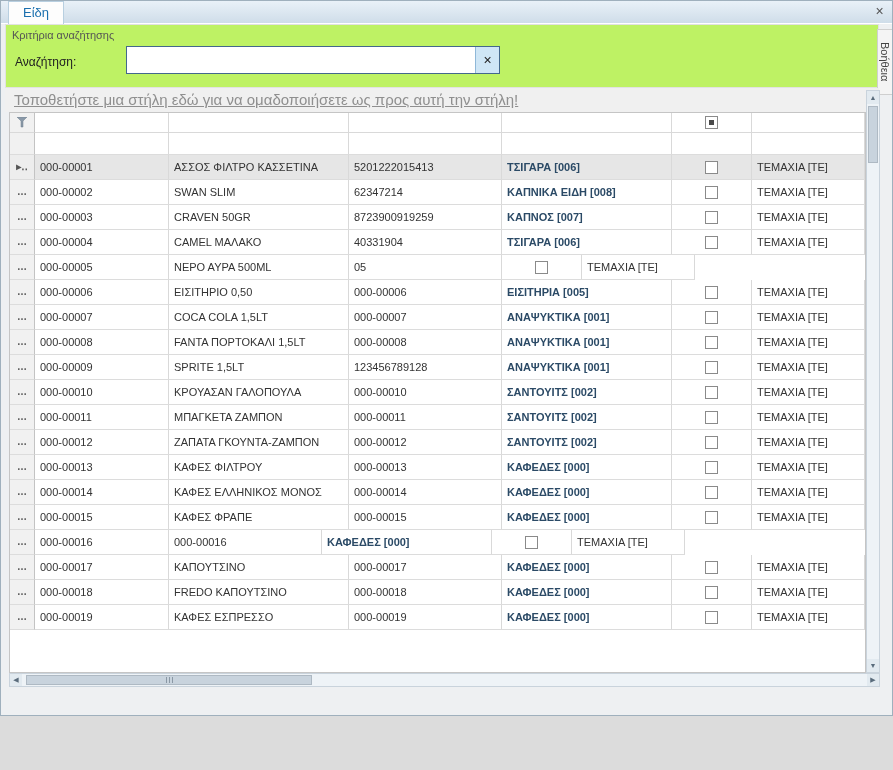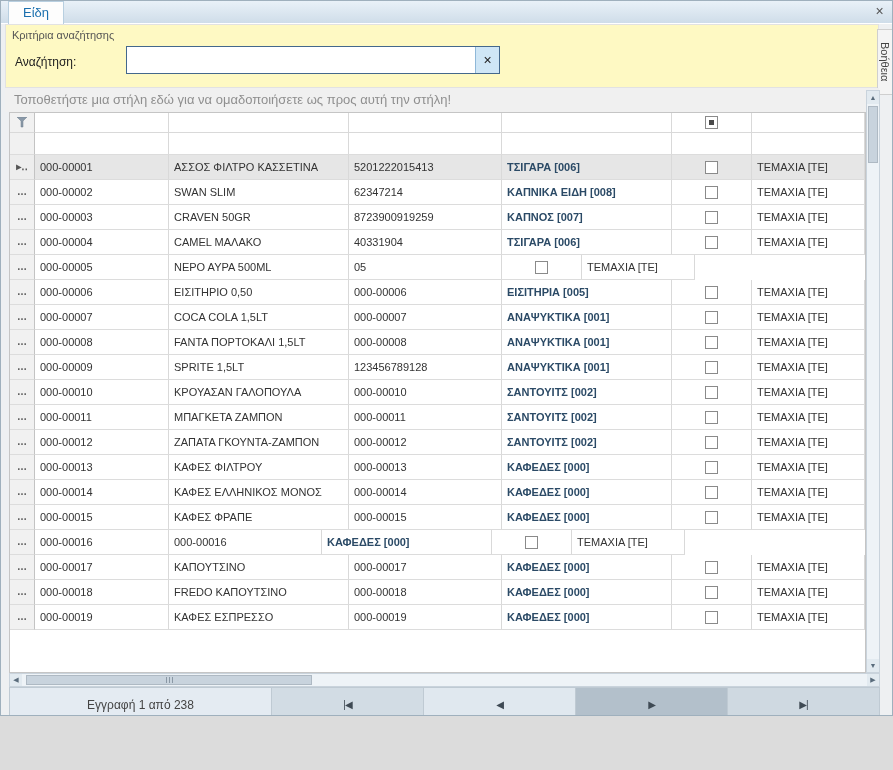--- a/index.html
+++ b/index.html
@@ -13,41 +13,41 @@
   .tabbar { position:absolute; left:0; top:0; width:100%; height:23px;
             background:linear-gradient(#e9f1f8,#cfdde9); border-bottom:1px solid #fff; }
   .tab { position:absolute; left:7px; top:0; height:23px; padding:0 14px;
          background:#fdfdfd; border:1px solid #b8cfe0; border-bottom:none;
          color:#1a6fae; font-size:13px; line-height:22px; }
   .window-close { position:absolute; right:4px; top:2px; width:17px; height:17px;
                   color:#555; font-size:14px; line-height:16px; text-align:center; cursor:pointer; }
 
   
   .criteria { position:absolute; left:4px; top:23px; width:874px; height:64px;
-              background:#fef9c3; border:1px solid #e2e2e2; }
+              background:#bef264; border:1px solid #e2e2e2; }
   .criteria-title { position:absolute; left:6px; top:4px; font-size:11px; color:#555; }
   .search-label { position:absolute; left:9px; top:30px; font-size:12px; color:#222; }
   .search-box { position:absolute; left:120px; top:21px; width:374px; height:28px;
                 border:1px solid #44688c; background:#fff; display:flex; }
   .search-input { flex:1; border:none; outline:none; font-size:12px; padding:0 6px;
                   font-family:inherit; color:#222; background:#fff; }
   .search-clear { width:24px; background:#cfe6f6; border-left:1px solid #8fb8d8;
                   color:#222; font-size:14px; display:flex; align-items:center;
                   justify-content:center; cursor:pointer; }
 
   
   .help-tab { position:absolute; right:0; top:28px; width:15px; height:66px;
               background:#f4f4f4; border:1px solid #cfcfcf; border-right:none;
               writing-mode:vertical-rl; font-size:11px; color:#444;
               display:flex; align-items:center; justify-content:center; }
 
   
   .group-hint { position:absolute; left:4px; top:87px; width:874px; height:24px;
-                background:#f0f0f0; font-size:13px; color:#8f8f8f; line-height:24px;
-                padding-left:9px; white-space:nowrap; overflow:hidden; }
+                background:#f0f0f0; font-size:15px; color:#8f8f8f; line-height:24px;
+                padding-left:9px; white-space:nowrap; overflow:hidden;text-decoration:underline; }
 
   
   .grid { position:absolute; left:8px; top:111px; width:857px; height:561px;
           background:#fff; border:1px solid #c5c5c5; overflow:hidden; }
   .g-header { display:flex; height:40px; background:#fdfdfd; border-bottom:2px solid #1f8fcd; }
   .h-cell { display:flex; align-items:center; font-size:11px; font-weight:bold; color:#15152a;
             padding:0 6px; border-right:1px solid #d4d4d4; white-space:normal; line-height:13px;
             overflow:hidden; }
   .g-filter { display:flex; height:20px; background:#fff; }
   .g-filter .cell { border-bottom:1px solid #d9d9d9; line-height:19px; }
@@ -408,35 +408,20 @@
   <div class="hscroll">
     <div class="arrow left">◀</div>
     <div class="thumb">
       <span class="grip"></span>
         <span class="grip"></span>
         <span class="grip"></span>
     </div>
     <div class="arrow right">▶</div>
   </div>
 
-  <div class="recnav">
-    <div class="sec status">Εγγραφή 1 από 238</div>
-    <div class="sec nav1">
-      <span class="glyph">|◀</span>
-    </div>
-    <div class="sec nav2">
-      <span class="glyph">◀</span>
-    </div>
-    <div class="sec nav3">
-      <span class="glyph">▶</span>
-    </div>
-    <div class="sec nav4">
-      <span class="glyph">▶|</span>
-    </div>
-  </div>
 
   <div class="toolbar">
     <div class="icon-btn">
       <svg width="32" height="22" viewBox="0 0 32 22">
         <rect x="1" y="3" width="30" height="17" rx="2" fill="none" stroke="#111" stroke-width="2"></rect>
         <rect x="4" y="6" width="3" height="3" fill="#111"></rect>
           <rect x="9" y="6" width="3" height="3" fill="#111"></rect>
         <rect x="14" y="6" width="3" height="3" fill="#111"></rect>
           <rect x="19" y="6" width="3" height="3" fill="#111"></rect>
         <rect x="24" y="6" width="3" height="3" fill="#111"></rect>

